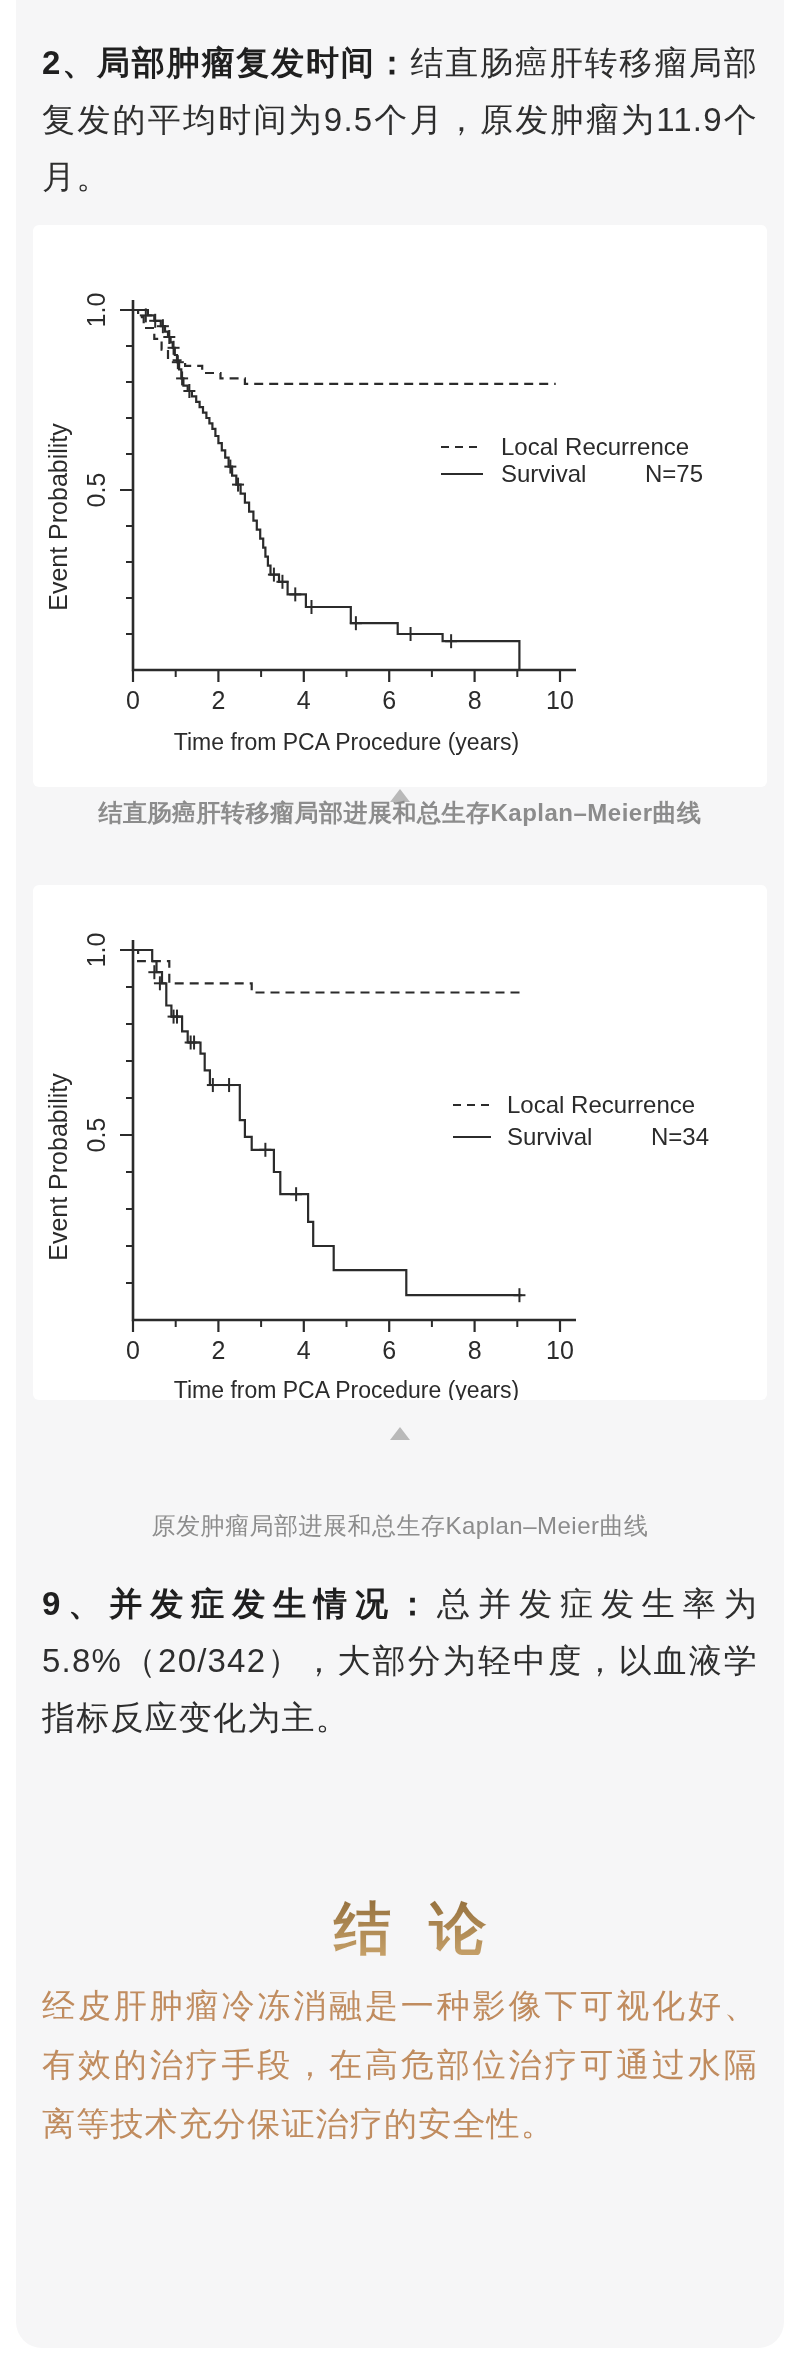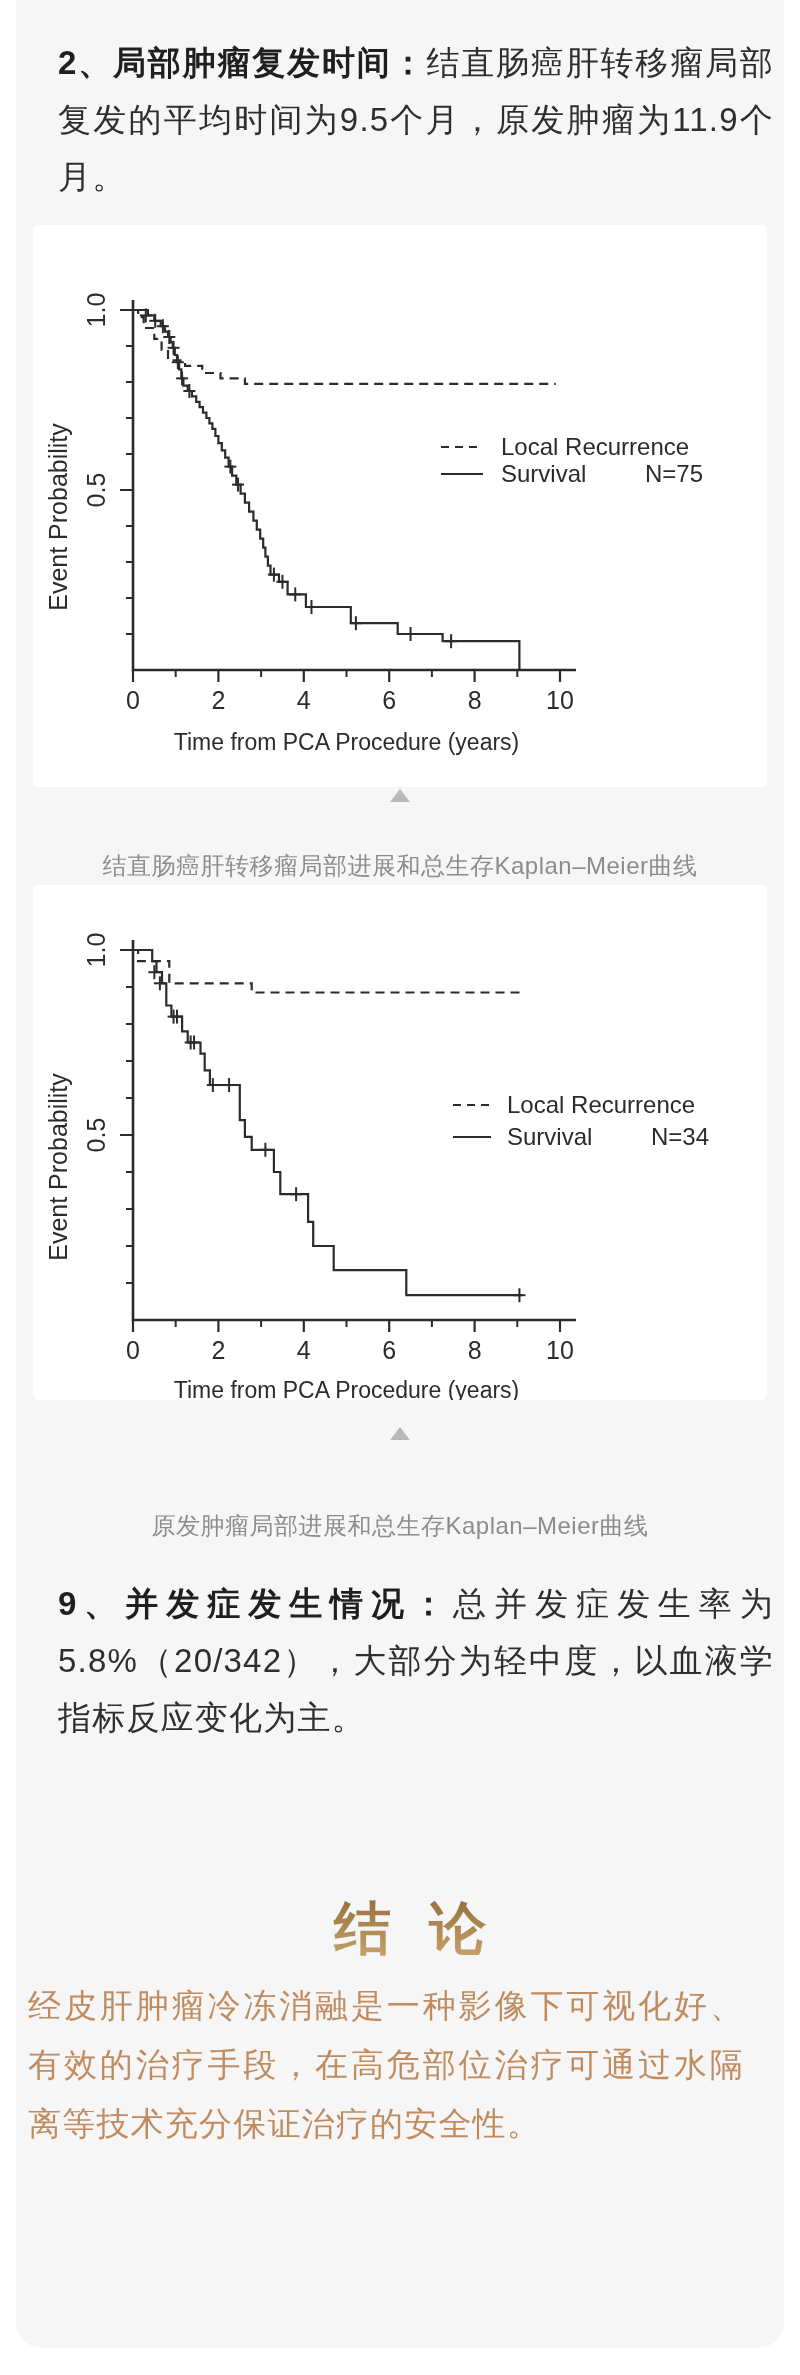--- a/index.html
+++ b/index.html
@@ -7,56 +7,56 @@
     width:800px;height:2375px;position:relative;background:#ffffff;
     font-family:"Liberation Sans","DejaVu Sans",sans-serif;overflow:hidden;
   }
   .card{
     position:absolute;left:16px;top:-26px;width:768px;height:2374px;
     background:#f6f6f7;border-radius:26px;
   }
   .para{
     position:absolute;left:42px;width:716px;
     font-size:33px;line-height:57px;letter-spacing:1.2px;
-    color:#2e2e2e;text-align:justify;margin-left:16px;
+    color:#2e2e2e;text-align:justify;
   }
   .para .lead{font-weight:700;color:#1f1f1f;}
   .chart-panel{
     position:absolute;left:33px;width:734px;background:#ffffff;border-radius:6px;
   }
   #panel1{top:225px;height:562px;}
   #panel2{top:885px;height:515px;}
   svg text{font-family:"Liberation Sans","DejaVu Sans",sans-serif;fill:#2b2b2b;}
   .cap-triangle{
     position:absolute;left:50%;transform:translateX(-50%);
     width:0;height:0;border-left:10px solid transparent;border-right:10px solid transparent;
     border-bottom:13px solid #b9b9b9;
   }
   #tri1{top:789px;}
   #tri2{top:1427px;}
   .caption{
     position:absolute;left:0;width:800px;text-align:center;
     font-size:24px;color:#8c8c8c;letter-spacing:0.5px;
   }
-  #cap1{top:850px;}
+  #cap1{top:797px;font-weight:bold;}
   #cap2{top:1510px;}
   .conclusion-title{
     position:absolute;left:0;top:1891px;width:800px;text-align:center;
     font-family:"Liberation Serif","DejaVu Serif",serif;
     font-size:57px;font-weight:700;letter-spacing:12px;color:#aa8350;padding-left:16px;
   }
   @supports (-webkit-background-clip: text){
     .conclusion-title{
       background:linear-gradient(180deg,#8e6a38 0%,#d0aa71 100%);
       -webkit-background-clip:text;background-clip:text;
       -webkit-text-fill-color:transparent;
     }
   }
   .conclusion-body{
-    position:absolute;left:28px;top:1976px;width:716px;
+    position:absolute;left:42px;top:1976px;width:716px;
     font-size:33px;line-height:59px;letter-spacing:1.2px;
     color:#c08c5f;text-align:justify;
   }
 </style>
 </head>
 <body>
 
 <div class="card"></div>
 
 <div class="para" style="top:34px;">

